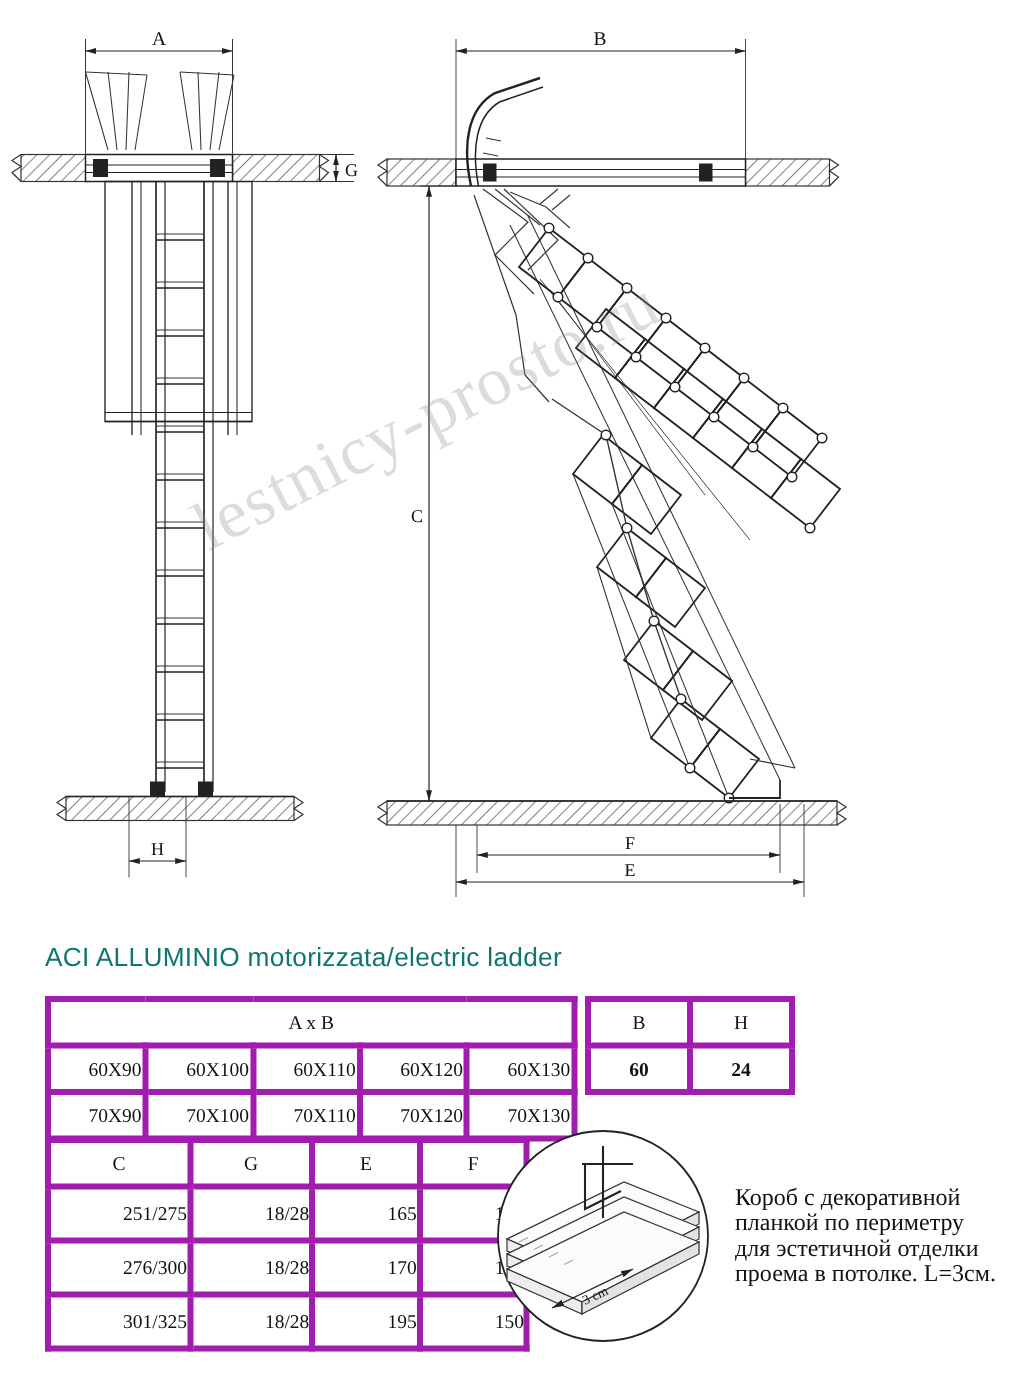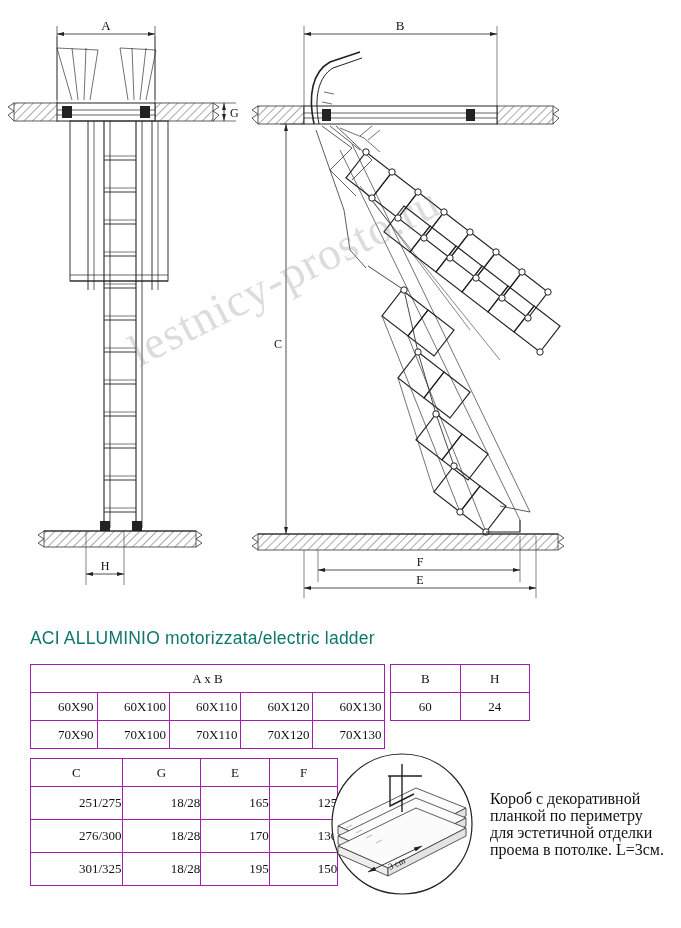--- a/index.html
+++ b/index.html
@@ -49,40 +49,40 @@
     letter-spacing: 0.2px;
     color: #0f766e;
   }
   table.grid {
     border-collapse: collapse;
     font-family: "Liberation Serif", serif;
     font-size: 13px;
     color: #111;
   }
   table.grid td, table.grid th {
-    border: 1px solid #a21caf;
+    border: 4px solid #a21caf;
     text-align: center;
     font-weight: normal;
     padding: 0;
     height: 27px;
   }
   #tbl-ab {
     position: absolute;
     left: 30px;
     top: 664px;
     width: 355px;
   }
   #tbl-ab td { width: 71px; padding-left: 24px; }
   #tbl-bh {
     position: absolute;
     left: 390px;
     top: 664px;
     width: 140px;
   }
-  #tbl-bh td { width: 70px; }
+  #tbl-bh td { width: 70px; font-weight: bold; }
   #tbl-cgef {
     position: absolute;
     left: 30px;
     top: 758px;
     width: 285px;
   }
   #tbl-cgef td { width: 67px; height: 32px; padding-left: 48px; }
   #tbl-cgef tr:first-child td { height: 28px; }
   .note-all {
     position: absolute;

